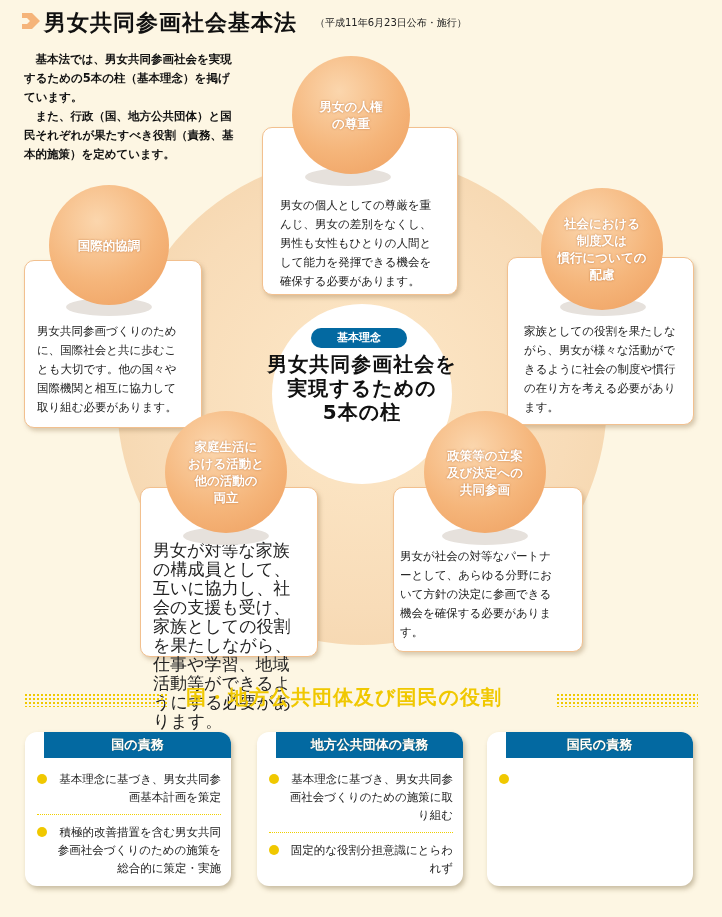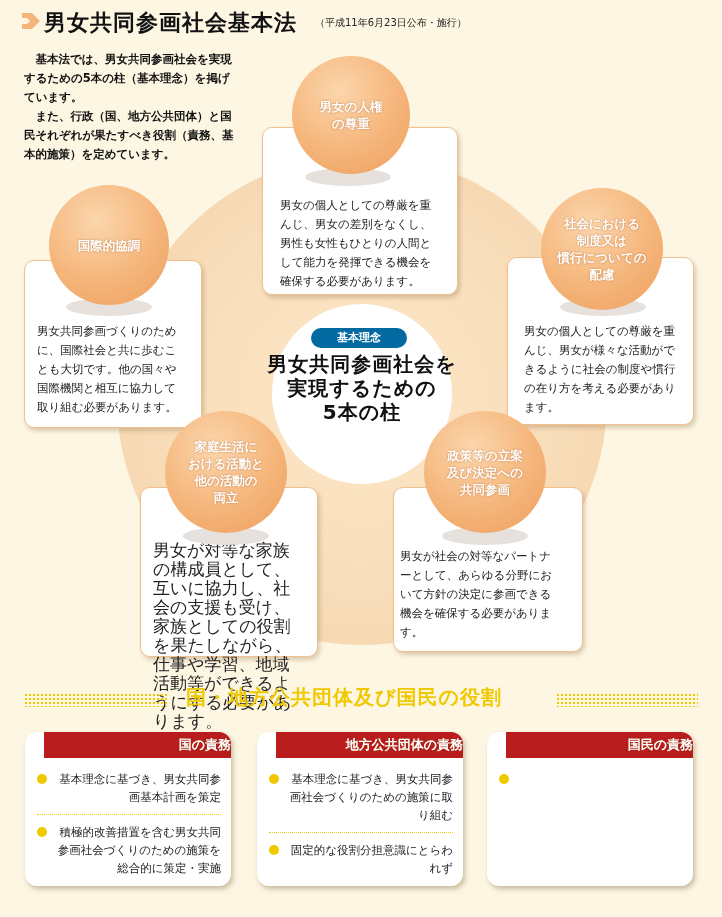--- a/index.html
+++ b/index.html
@@ -79,22 +79,22 @@
     height: 14px;
     background-image: radial-gradient(circle, #efc900 1px, transparent 1.2px);
     background-size: 4px 4px;
   }
   .role-card {
     background: #fff; border-radius: 12px;
     box-shadow: 2px 3px 5px rgba(120,100,60,0.4);
     overflow: hidden;
   }
   .role-head {
-    background: #b91c1c; color: #fff; font-weight: bold; font-size: 13px;
-    text-align: right; height: 26px; line-height: 26px;
+    background: #0369a1; color: #fff; font-weight: bold; font-size: 13px;
+    text-align: center; height: 26px; line-height: 26px;
     text-shadow: 0 0 1px rgba(120,90,0,0.6);
     margin-left: 19px;
   }
   .role-list { padding: 8px 10px 0 12px; font-size: 11.5px; line-height: 18px; color: #222; }
   .role-item { display: flex; padding: 4px 0 8px 0; text-align: right; }
   .role-item + .role-item { border-top: 1.5px dotted #f0cf00; padding-top: 8px; }
   .bullet {
     flex: 0 0 10px; width: 10px; height: 10px; border-radius: 50%;
     background: #f0c800; margin-top: 4px; margin-right: 3px;
   }
@@ -142,21 +142,21 @@
 <div class="abs card" style="left:507px; top:257px; width:187px; height:168px;"></div>
 <div class="abs shadow-ell" style="left:560px; top:298px; width:86px; height:18px;"></div>
 <div class="abs ball" style="left:541px; top:188px; width:122px; height:122px;">
   <div>
     <div>社会における</div>
     <div>制度又は</div>
     <div>慣行についての</div>
     <div>配慮</div>
   </div>
 </div>
-<div class="abs card-text" style="left:524px; top:322px; width:158px; font-size:11.5px; line-height:19px;">男女の個人としての尊厳を重んじ、男女が様々な活動ができるように社会の制度や慣行の在り方を考える必要があります。</div>
+<div class="abs card-text" style="left:524px; top:322px; width:158px; font-size:11.5px; line-height:19px;">家族としての役割を果たしながら、男女が様々な活動ができるように社会の制度や慣行の在り方を考える必要があります。</div>
 
 <div class="abs card" style="left:140px; top:487px; width:178px; height:170px;"></div>
 <div class="abs shadow-ell" style="left:183px; top:527px; width:86px; height:18px;"></div>
 <div class="abs ball" style="left:165px; top:411px; width:122px; height:122px;">
   <div>
     <div>家庭生活に</div>
     <div>おける活動と</div>
     <div>他の活動の</div>
     <div>両立</div>
   </div>

